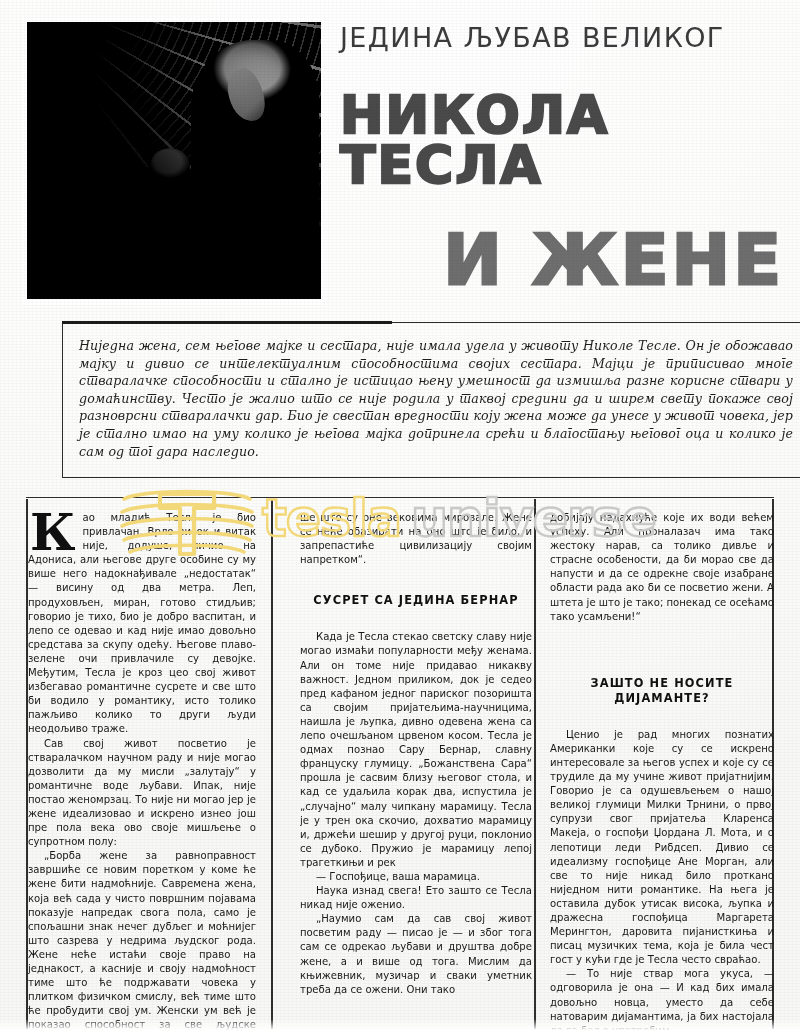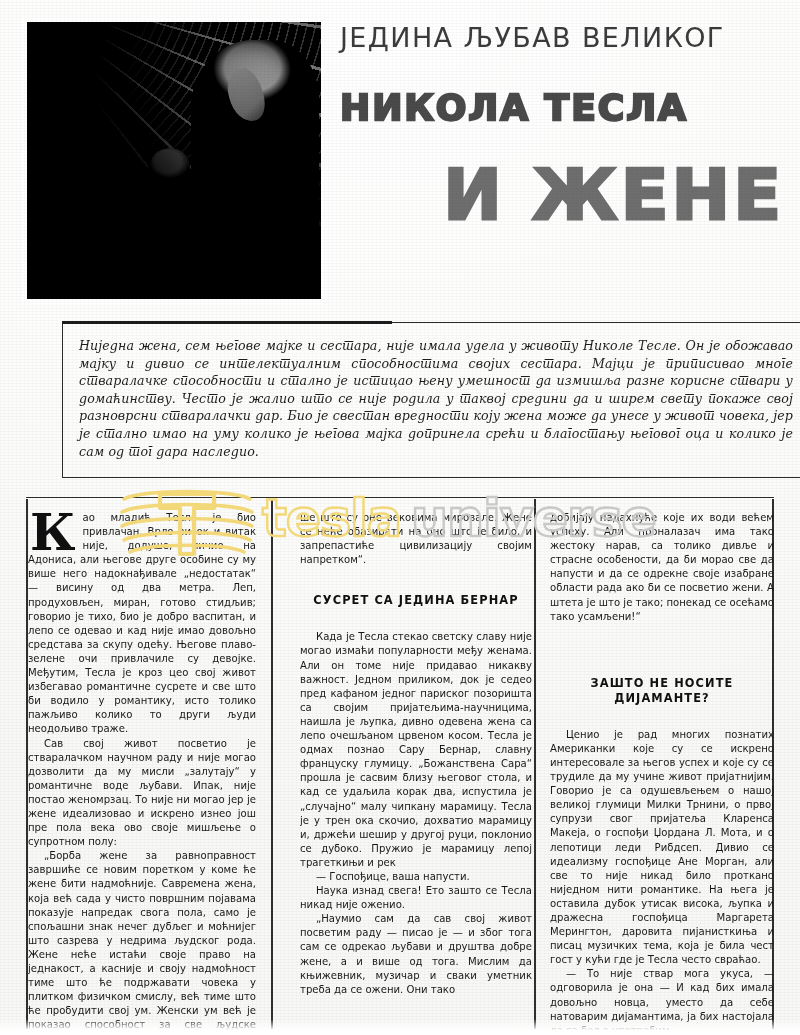--- a/index.html
+++ b/index.html
@@ -144,21 +144,21 @@
     font-weight: 400;
   }
   .hl1, .hl2 {
     font-family: "DejaVu Sans", "Liberation Sans", sans-serif;
     font-weight: 700;
     color: #4a4a4a;
     line-height: .96;
     text-shadow: 0 0 1px rgba(70,70,70,.6);
   }
   .hl1 {
-    font-size: 36px;
+    font-size: 52px;
     letter-spacing: 2px;
     margin-top: 38px;
     -webkit-text-stroke: 2.4px #4a4a4a;
   }
   .hl2 {
     font-size: 70px;
     letter-spacing: 3px;
     margin-top: 36px;
     text-align: right;
     padding-right: 6px;
@@ -341,21 +341,21 @@
     <div class="col col-1">
       <p class="dropcap-p"><span class="dropcap">К</span><span>ао младић Тесла је био привлачан. Врло висок и витак није, додуше, личио на Адониса, али његове друге особине су му више него надокнађивале „недостатак“ — висину од два метра. Леп, продуховљен, миран, готово стидљив; говорио је тихо, био је добро васпитан, и лепо се одевао и кад није имао довољно средстава за скупу одећу. Његове плаво-зелене очи привлачиле су девојке. Међутим, Тесла је кроз цео свој живот избегавао романтичне сусрете и све што би водило у романтику, исто толико пажљиво колико то други људи неодољиво траже.</span></p>
       <p>Сав свој живот посветио је стваралачком научном раду и није могао дозволити да му мисли „залутају“ у романтичне воде љубави. Ипак, није постао женомрзац. То није ни могао јер је жене идеализовао и искрено изнео још пре пола века ово своје мишљење о супротном полу:</p>
       <p>„Борба жене за равноправност завршиће се новим поретком у коме ће жене бити надмоћније. Савремена жена, која већ сада у чисто површним појавама показује напредак свога пола, само је спољашни знак нечег дубљег и моћнијег што сазрева у недрима људског рода. Жене неће истаћи своје право на једнакост, а касније и своју надмоћност тиме што ће подржавати човека у плитком физичком смислу, већ тиме што ће пробудити свој ум. Женски ум већ је показао способност за све људске духовне тековине и достигнућа, и како нова покољења буду долазила, тако ће се и та способност развијати; просечна жена биће исто тако добро образована као и просечан мушкарац, а потом и боље, јер ће успаване моћи њеног духа бити подстакнуте на рад, утолико ви</p>
     </div>
 
     <div class="col col-2">
       <p class="noindent">ше што су оне вековима мировале. Жене се неће обазирати на оно што је било, и запрепастиће цивилизацију својим напретком“.</p>
       <div class="subhead">СУСРЕТ СА ЈЕДИНА БЕРНАР</div>
       <p>Када је Тесла стекао светску славу није могао измаћи популарности међу женама. Али он томе није придавао никакву важност. Једном приликом, док је седео пред кафаном једног париског позоришта са својим пријатељима-научницима, наишла је љупка, дивно одевена жена са лепо очешљаном црвеном косом. Тесла је одмах познао Сару Бернар, славну француску глумицу. „Божанствена Сара“ прошла је сасвим близу његовог стола, и кад се удаљила корак два, испустила је „случајно“ малу чипкану марамицу. Тесла је у трен ока скочио, дохватио марамицу и, држећи шешир у другој руци, поклонио се дубоко. Пружио је марамицу лепој трагеткињи и рек</p>
-      <p>— Госпођице, ваша напусти.</p>
+      <p>— Госпођице, ваша марамица.</p>
       <p>Наука изнад свега! Ето зашто се Тесла никад није оженио.</p>
       <p>„Наумио сам да сав свој живот посветим раду — писао је — и због тога сам се одрекао љубави и друштва добре жене, а и више од тога. Мислим да књижевник, музичар и сваки уметник треба да се ожени. Они тако</p>
     </div>
 
     <div class="col col-3">
       <p class="noindent">добијају надахнуће које их води већем успеху. Али проналазач има тако жестоку нарав, са толико дивље и страсне особености, да би морао све да напусти и да се одрекне своје изабране области рада ако би се посветио жени. А штета је што је тако; понекад се осећамо тако усамљени!“</p>
       <div class="subhead tight">ЗАШТО НЕ НОСИТЕ ДИЈАМАНТЕ?</div>
       <p>Ценио је рад многих познатих Американки које су се искрено интересовале за његов успех и које су се трудиле да му учине живот пријатнијим. Говорио је са одушевљењем о нашој великој глумици Милки Трнини, о првој супрузи свог пријатеља Кларенса Макеја, о госпођи Џордана Л. Мота, и о лепотици леди Рибдсеп. Дивио се идеализму госпођице Ане Морган, али све то није никад било проткано ниједном нити романтике. На њега је оставила дубок утисак висока, љупка и дражесна госпођица Маргарета Мерингтон, даровита пијанисткиња и писац музичких тема, која је била чест гост у кући где је Тесла често свраћао.</p>
       <p>— То није ствар мога укуса, — одговорила је она — И кад бих имала довољно новца, уместо да себе натоварим дијамантима, ја бих настојала да га боље употребим.</p>
 

